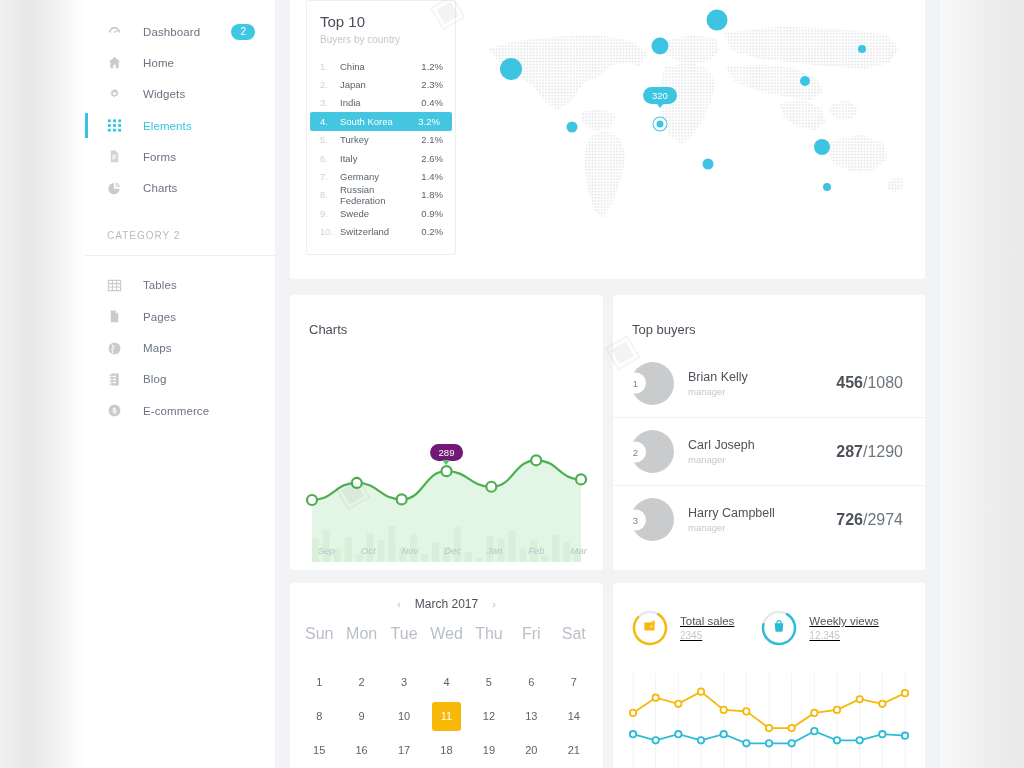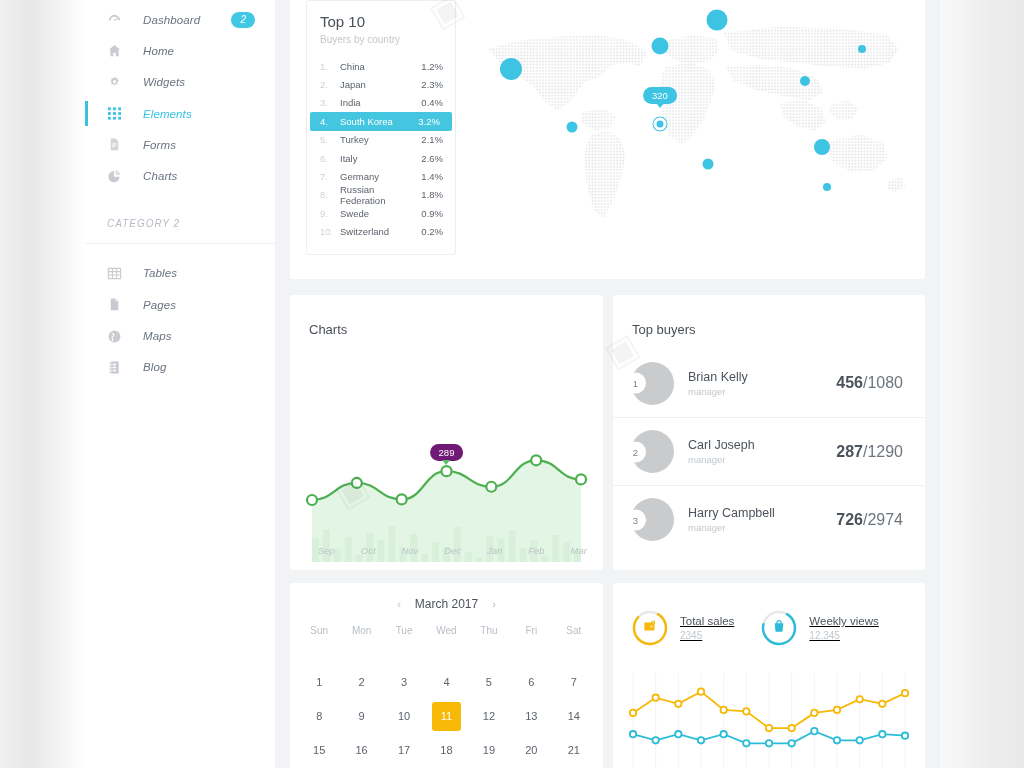--- a/index.html
+++ b/index.html
@@ -17,22 +17,22 @@
   .edge-left {
     position: absolute; left: 0; top: 0; width: 85px; height: 768px;
     background: linear-gradient(to right, #f0f0f0 0%, #e7e7e7 35%, #f7f7f7 80%, #ffffff 100%);
   }
   .edge-right {
     position: absolute; right: 0; top: 0; width: 84px; height: 768px;
     background: linear-gradient(to left, #e9e9e9 0%, #ededed 40%, #f4f4f4 75%, #f7f8f9 100%);
   }
   
   #sidebar {
-    position: absolute; left: 85px; top: 4px; width: 190px; height: 572px;
-    background: #ffffff; z-index: 5; font-style: italic;
+    position: absolute; left: 85px; top: 16px; width: 190px; height: 572px;
+    background: #ffffff; z-index: 5;
   }
   .nav-item {
     position: relative; display: flex; align-items: center;
     height: 31.3px; padding-left: 22px;
   }
   .nav-item .ico {
     width: 22px; height: 18px; display: flex; align-items: center;
     justify-content: flex-start; flex: none;
   }
   .nav-label {
@@ -142,21 +142,21 @@
     display: flex; align-items: center; justify-content: center;
     gap: 14px; padding-top: 14px;
   }
   .cal-month { font-size: 12px; color: #4c535b; }
   .cal-arrow { font-size: 11px; color: #b6bcc3; }
   .cal-grid {
     display: grid; grid-template-columns: repeat(7, 1fr);
     padding: 0 8px; margin-top: 14px;
   }
   .cal-dow {
-    text-align: center; font-size: 10px; color: #b9bfc6; height: 26px;
+    text-align: center; font-size: 16px; color: #b9bfc6; height: 26px;
   }
   .cal-cell {
     height: 34px; display: flex; align-items: center; justify-content: center;
     font-size: 11px; color: #5b636c;
   }
   .cal-cell .d {
     width: 29px; height: 29px; display: flex; align-items: center;
     justify-content: center; border-radius: 3px;
   }
   .cal-cell.today .d { background: #f7b808; color: #ffffff; }
@@ -280,20 +280,29 @@
         </div>
         <div class="nav-item">
           <span class="ico">
             <svg width="15" height="15" viewBox="0 0 16 16" fill="#c8ccd1">
               <path d="M4.5 1.5h8v13h-8z"></path>
               <path d="M6 4h3.5v1.6H6zm0 3.2h3.5v1.6H6zm0 3.2h3.5V12H6z" fill="#fff"></path>
               <path d="M2.6 2.6h1.6v1.4H2.6zm0 3.2h1.6v1.4H2.6zm0 3.2h1.6v1.4H2.6zm0 3.2h1.6v1.4H2.6z"></path>
             </svg>
           </span>
           <span class="nav-label">Blog</span>
+        </div>
+        <div class="nav-item">
+          <span class="ico">
+            <svg width="15" height="15" viewBox="0 0 16 16" fill="#c8ccd1">
+              <circle cx="8" cy="8" r="6.3"></circle>
+              <path d="M8.5 4.4v.8c.9.1 1.5.6 1.6 1.4H8.9c-.1-.3-.4-.5-.9-.5s-.8.2-.8.5c0 .3.3.5 1.1.7 1.2.3 1.8.7 1.8 1.7 0 .9-.6 1.5-1.6 1.6v.9h-.9v-.9c-1-.1-1.7-.7-1.8-1.5h1.2c.1.4.5.6 1 .6s.9-.2.9-.6c0-.3-.3-.5-1.2-.7-1.1-.3-1.7-.7-1.7-1.6 0-.8.6-1.4 1.6-1.6v-.8z" fill="#fff"></path>
+            </svg>
+          </span>
+          <span class="nav-label">E-commerce</span>
         </div>
       </div>
   </nav>
 
   <main id="content">
 
     <section class="card" id="map-card">
       <div id="top10">
         <div class="t10-title">Top 10</div>
         <div class="t10-sub">Buyers by country</div>

